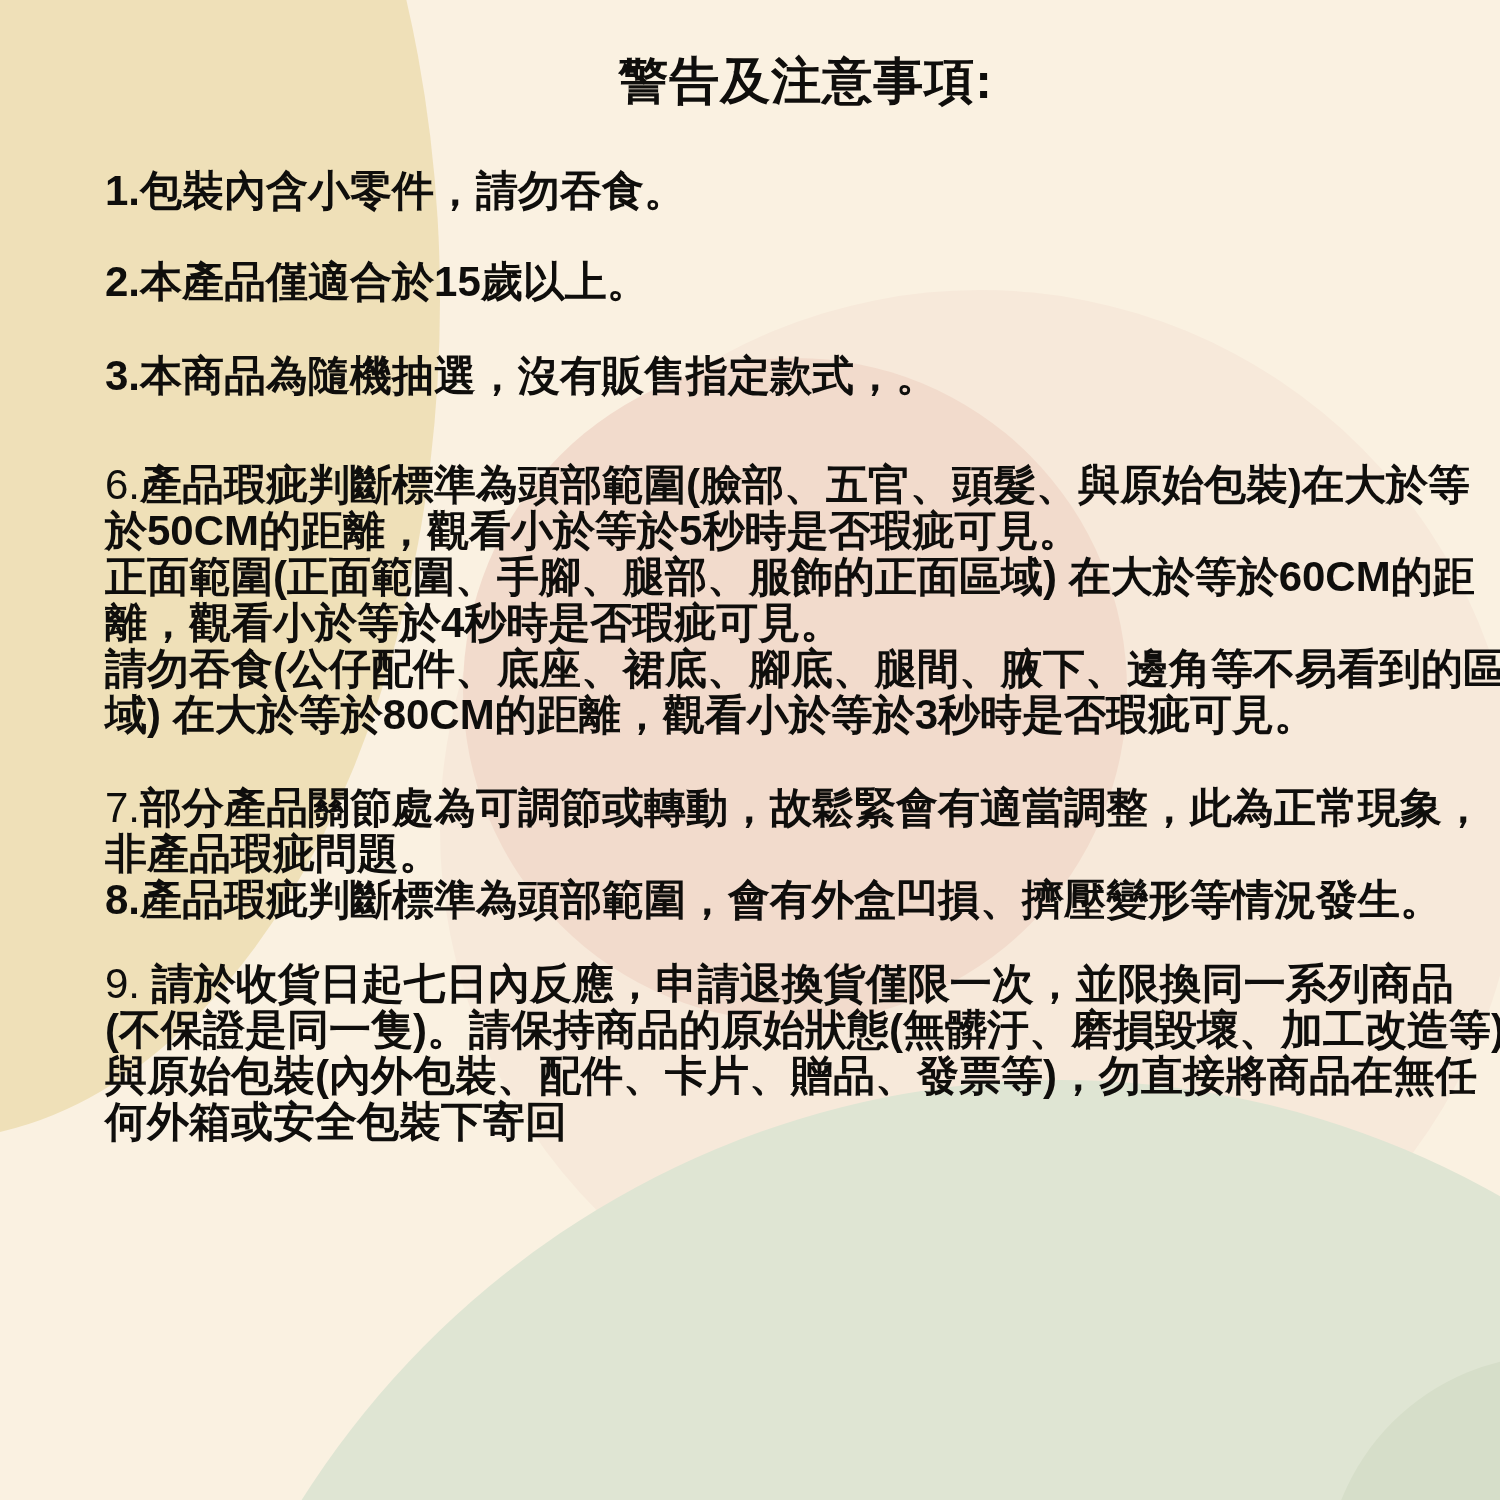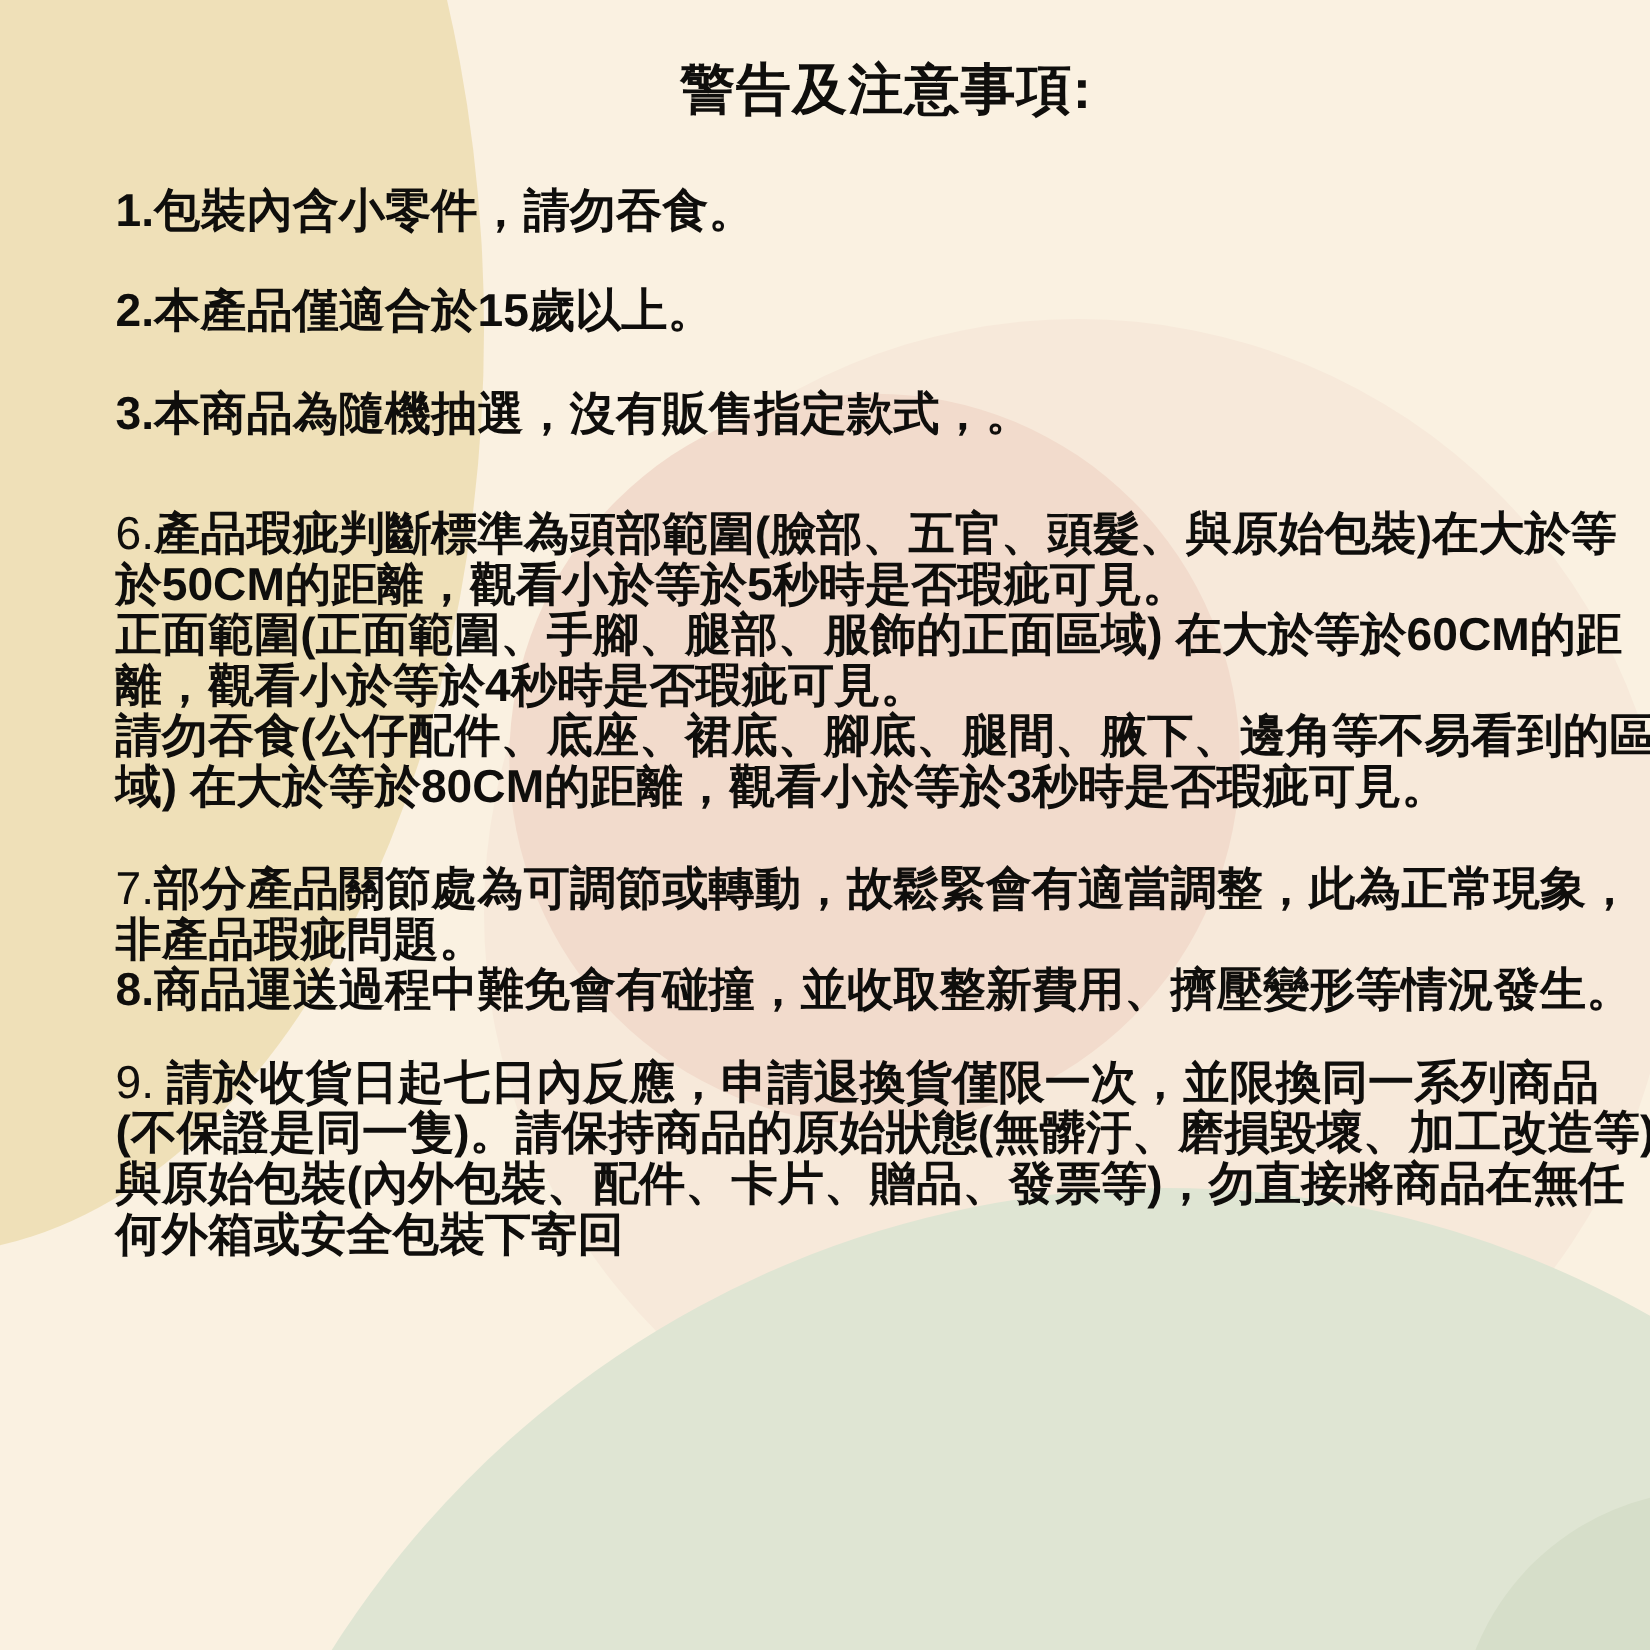--- a/index.html
+++ b/index.html
@@ -73,20 +73,20 @@
     <p><span class="num light">6.</span><span>產品瑕疵判斷標準為頭部範圍(臉部、五官、頭髮、與原始包裝)在大於等於50CM的距離，觀看小於等於5秒時是否瑕疵可見。</span></p>
     <p>正面範圍(正面範圍、手腳、腿部、服飾的正面區域) 在大於等於60CM的距離，觀看小於等於4秒時是否瑕疵可見。</p>
     <p>請勿吞食(公仔配件、底座、裙底、腳底、腿間、腋下、邊角等不易看到的區域) 在大於等於80CM的距離，觀看小於等於3秒時是否瑕疵可見。</p>
   </div>
 
   <div class="item i7">
     <p><span class="num light">7.</span><span>部分產品關節處為可調節或轉動，故鬆緊會有適當調整，此為正常現象，非產品瑕疵問題。</span></p>
   </div>
 
   <div class="item i8">
-    <p><span class="num">8.</span><span>商品運送過程中難免會有碰撞，並收取整新費用、擠壓變形等情況發生。</span></p>
+    <p><span class="num">8.</span><span>產品瑕疵判斷標準為頭部範圍，會有外盒凹損、擠壓變形等情況發生。</span></p>
   </div>
 
   <div class="item i9">
     <p><span class="num light">9. </span><span>請於收貨日起七日內反應，申請退換貨僅限一次，並限換同一系列商品(不保證是同一隻)。請保持商品的原始狀態(無髒汙、磨損毀壞、加工改造等) 與原始包裝(內外包裝、配件、卡片、贈品、發票等)，勿直接將商品在無任何外箱或安全包裝下寄回</span></p>
   </div>
 
 </div>
 
 </body></html>

